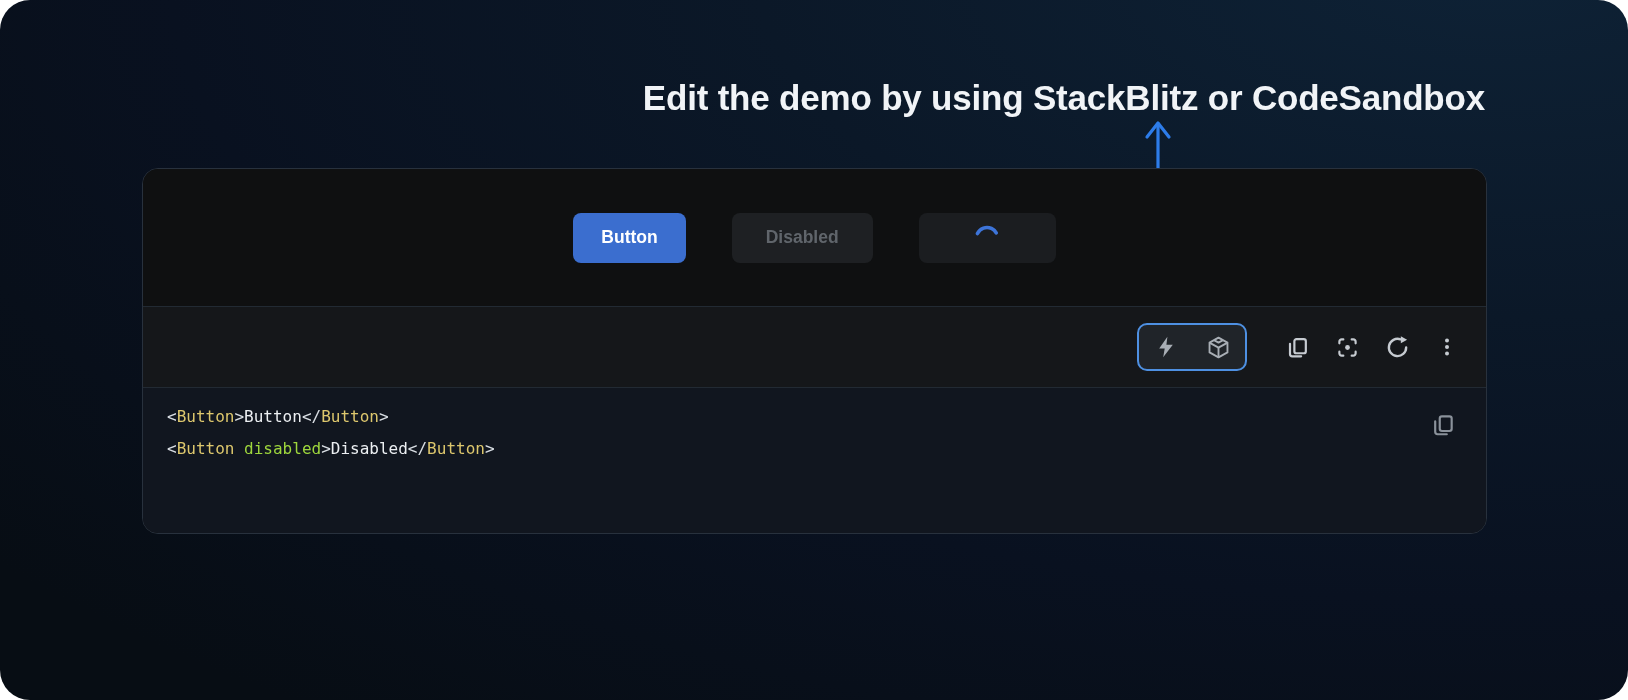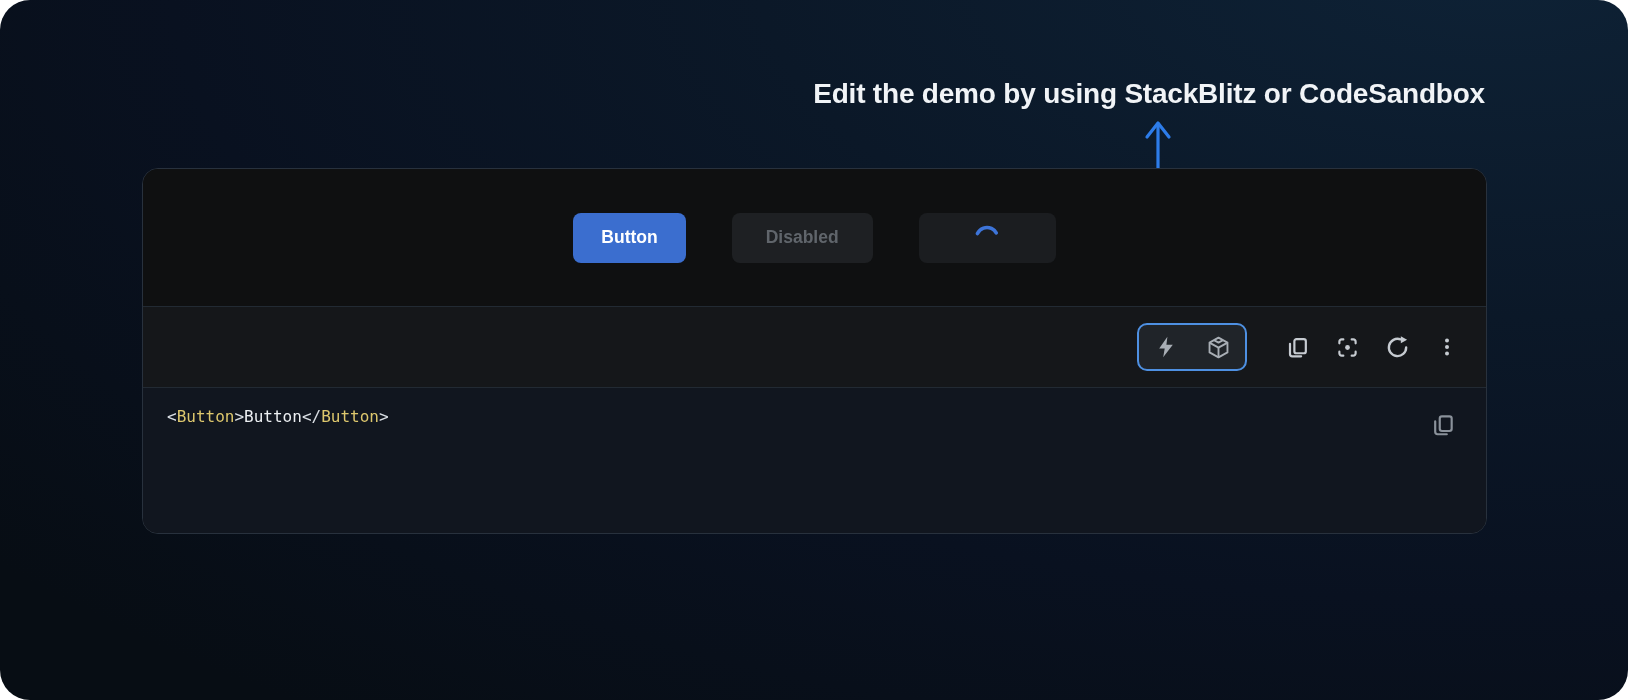--- a/index.html
+++ b/index.html
@@ -7,21 +7,21 @@
   .page {
     position:absolute; left:0; top:0; width:1628px; height:700px;
     border-radius:30px; overflow:hidden;
     background:
       radial-gradient(120% 135% at 92% -6%, #0e2236 0%, #0b1828 38%, #091120 68%, #070d14 100%);
   }
 
   
   .annotation-label {
     position:absolute; top:78px; right:143px;
-    font-size:28px; font-weight:700; letter-spacing:-0.2px;
+    font-size:35px; font-weight:700; letter-spacing:-0.2px;
     color:#f1f4f7; white-space:nowrap;
   }
   .annotation-arrow { position:absolute; left:1100px; top:108px; }
 
   
   .demo-card {
     position:absolute; left:142px; top:168px; width:1345px; height:366px;
     border:1px solid #28313d; border-radius:16px; overflow:hidden;
     display:flex; flex-direction:column; background:#101113;
   }
@@ -153,20 +153,21 @@
         <svg width="24" height="24" viewBox="0 0 24 24" fill="#c6cbd1">
           <circle cx="12" cy="5.5" r="2"></circle>
           <circle cx="12" cy="12" r="2"></circle>
           <circle cx="12" cy="18.5" r="2"></circle>
         </svg>
       </button>
     </div>
 
     <div class="code-area">
       <div class="code-line"><span class="tok-punct">&lt;</span><span class="tok-tag">Button</span><span class="tok-punct">&gt;</span><span class="tok-plain">Button</span><span class="tok-punct">&lt;/</span><span class="tok-tag">Button</span><span class="tok-punct">&gt;</span></div>
+      <div class="code-line"><span class="tok-punct">&lt;</span><span class="tok-tag">Button</span><span class="tok-plain"> </span><span class="tok-attr">disabled</span><span class="tok-punct">&gt;</span><span class="tok-plain">Disabled</span><span class="tok-punct">&lt;/</span><span class="tok-tag">Button</span><span class="tok-punct">&gt;</span></div>
 
       <button class="code-copy-btn">
         <svg width="26" height="26" viewBox="0 0 24 24" fill="none" stroke="#8b929b" stroke-width="2" stroke-linecap="round" stroke-linejoin="round">
           <rect x="9" y="4" width="11" height="13.5" rx="2"></rect>
           <path d="M15.5 20.5 H7 A2.2 2.2 0 0 1 4.8 18.3 V8.5"></path>
         </svg>
       </button>
     </div>
   </div>
 </div>

